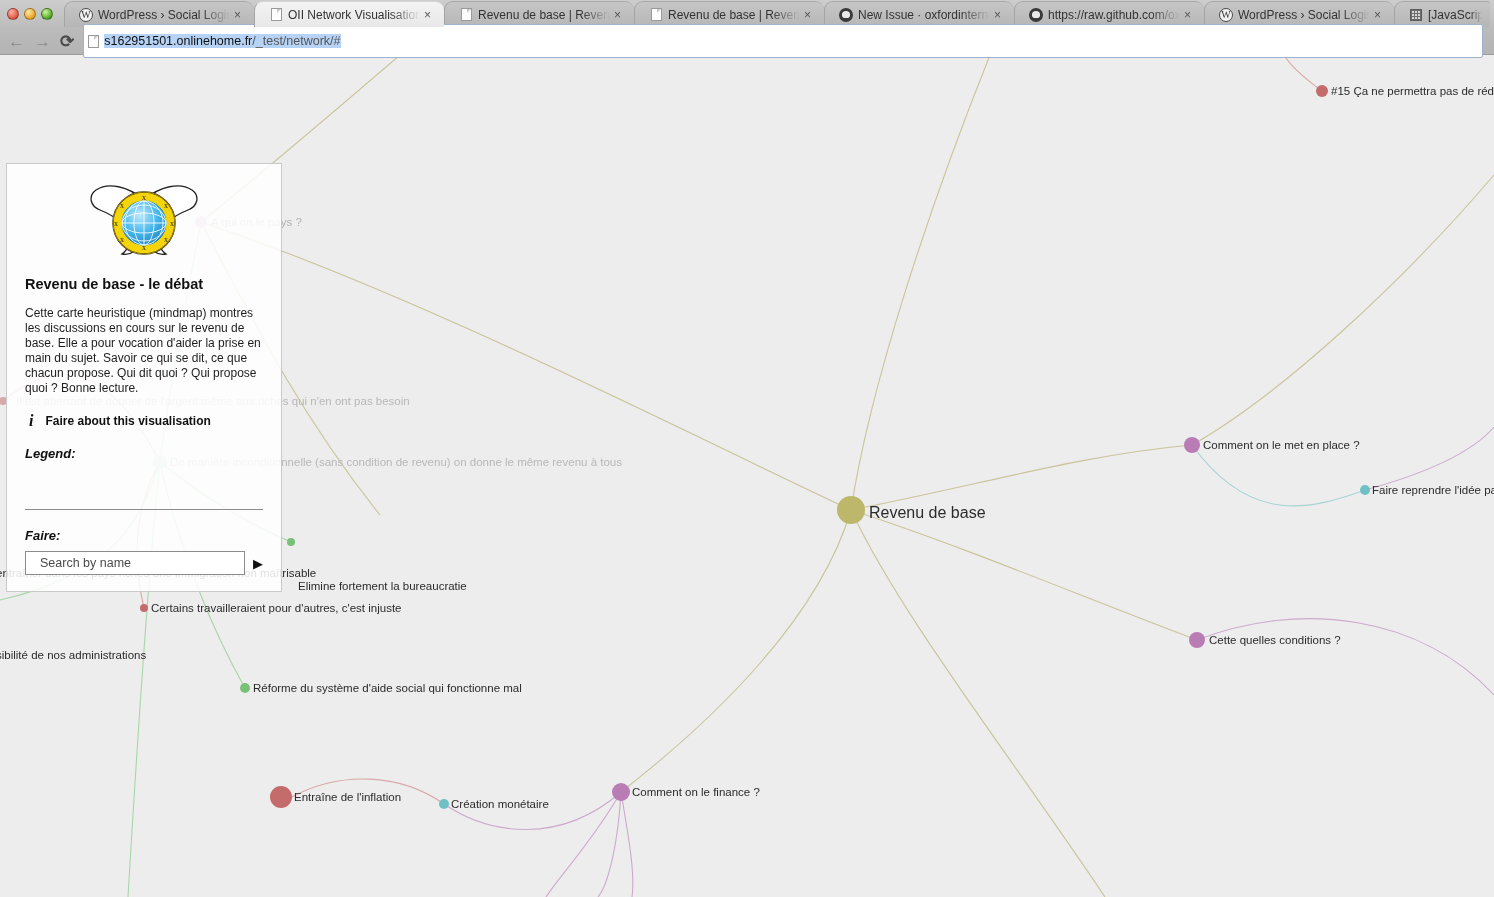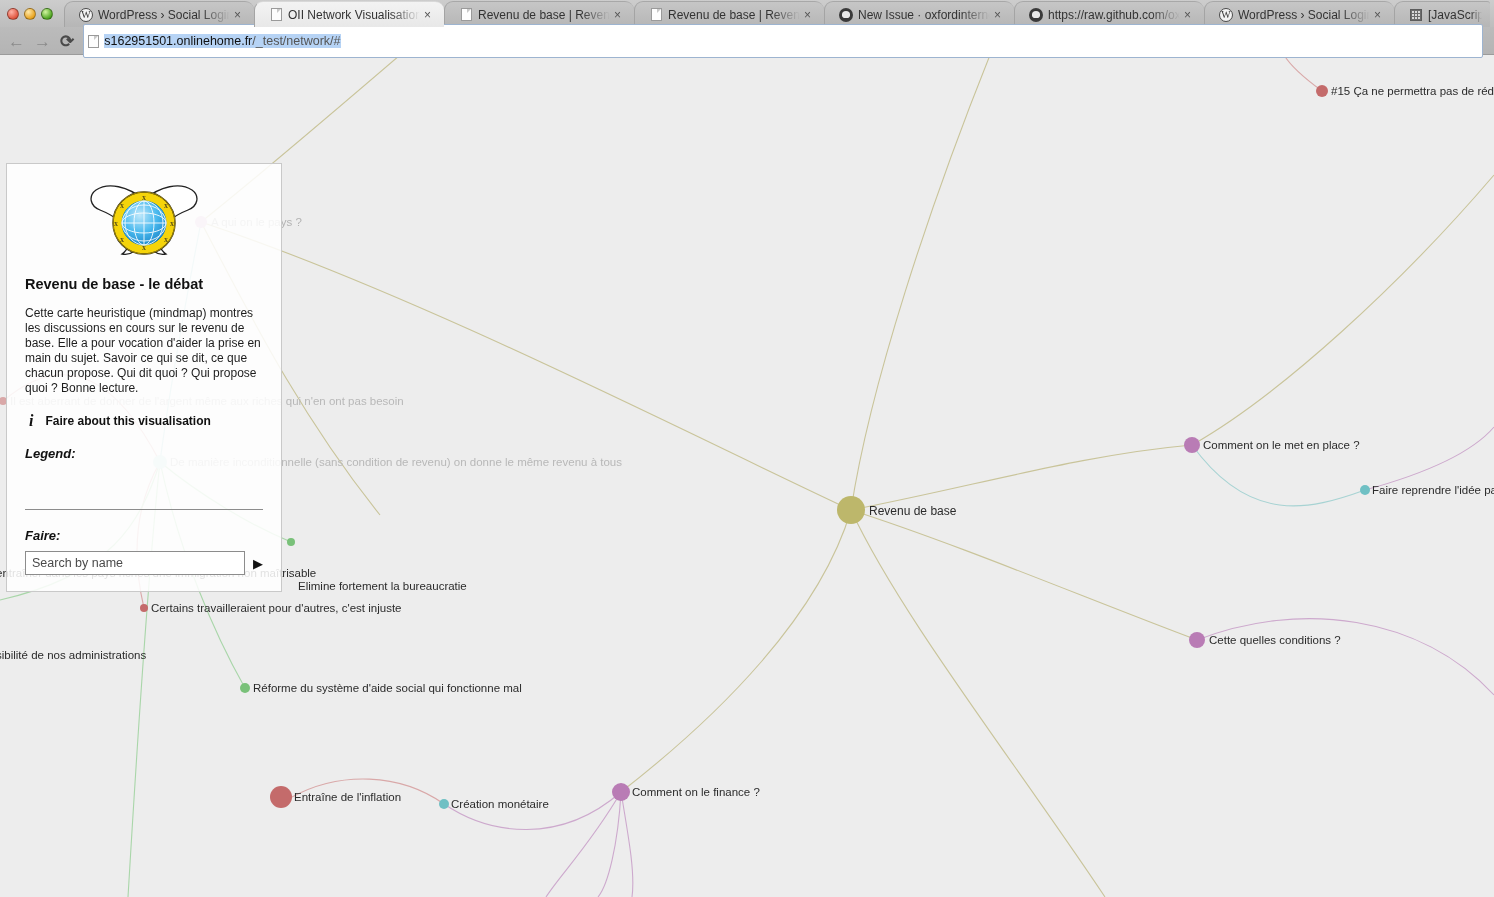--- a/index.html
+++ b/index.html
@@ -147,21 +147,21 @@
   #net { position:absolute; top:0; left:0; }
 
   .node-label {
     position: absolute;
     font-size: 11.5px;
     color: #2b2b2b;
     white-space: nowrap;
     line-height: 1;
     font-family: "Liberation Sans", sans-serif;
   }
-  .node-label.big { font-size: 12px; }
+  .node-label.big { font-size: 16px; }
 
   
   #panel {
     position: absolute;
     left: 6px; top: 108px;
     width: 276px;
     background: rgba(255,255,255,0.86);
     border: 1px solid #c9c9c9;
     padding: 14px 18px 16px 18px;
     z-index: 20;
@@ -190,21 +190,21 @@
     border: none; border-top: 1px solid #8c8c8c;
     margin: 14px 0 18px 0;
   }
   .search-row { display: flex; align-items: center; gap: 8px; }
   #search-input {
     width: 226px; height: 24px;
     border: 1px solid #8c8c8c;
     background: #fff;
     font-size: 12.5px;
     color: #3a3a3a;
-    padding: 0 6px;
+    padding: 0 14px;
     font-family: "Liberation Sans", sans-serif;
   }
   #search-input::placeholder { color: #4a4a4a; }
   #search-go {
     font-size: 13px; color: #111; line-height: 1;
     background: none; border: none; cursor: pointer; padding: 0;
   }
 </style>
 </head>
 <body>
@@ -346,21 +346,21 @@
       <circle cx="621" cy="737" r="9" fill="#b97cb5"></circle>
     </g>
   </svg>
 
   <span class="node-label big" style="left:869px;  top:450px;">Revenu de base</span>
   <span class="node-label" style="left:1203px; top:385px;">Comment on le met en place ?</span>
   <span class="node-label" style="left:1372px; top:430px;">Faire reprendre l'idée par le</span>
   <span class="node-label" style="left:1209px; top:580px;">Cette quelles conditions ?</span>
   <span class="node-label" style="left:1331px; top:31px;">#15 Ça ne permettra pas de réduire</span>
   <span class="node-label" style="left:211px;  top:162px;  color:#b3b3b3;">A qui on le pays ?</span>
-  <span class="node-label" style="left:10px;   top:341px;  color:#b8b8b8;">Il est aberrant de donner de l'argent même aux riches qui n'en ont pas besoin</span>
+  <span class="node-label" style="left:16px;   top:341px;  color:#b8b8b8;">Il est aberrant de donner de l'argent même aux riches qui n'en ont pas besoin</span>
   <span class="node-label" style="left:170px;  top:402px;  color:#b8b8b8;">De manière inconditionnelle (sans condition de revenu) on donne le même revenu à tous</span>
   <span class="node-label" style="left:298px;  top:482px;margin-top:44px;">Elimine fortement la bureaucratie</span>
   <span class="node-label" style="left:-4px;   top:513px;">entraîner dans les pays riches une immigration non maîtrisable</span>
   <span class="node-label" style="left:151px;  top:548px;">Certains travailleraient pour d'autres, c'est injuste</span>
   <span class="node-label" style="left:-4px;   top:595px;">sibilité de nos administrations</span>
   <span class="node-label" style="left:253px;  top:628px;">Réforme du système d'aide social qui  fonctionne mal</span>
   <span class="node-label" style="left:294px;  top:737px;">Entraîne de l'inflation</span>
   <span class="node-label" style="left:451px;  top:744px;">Création monétaire</span>
   <span class="node-label" style="left:632px;  top:732px;">Comment on le finance ?</span>
 

